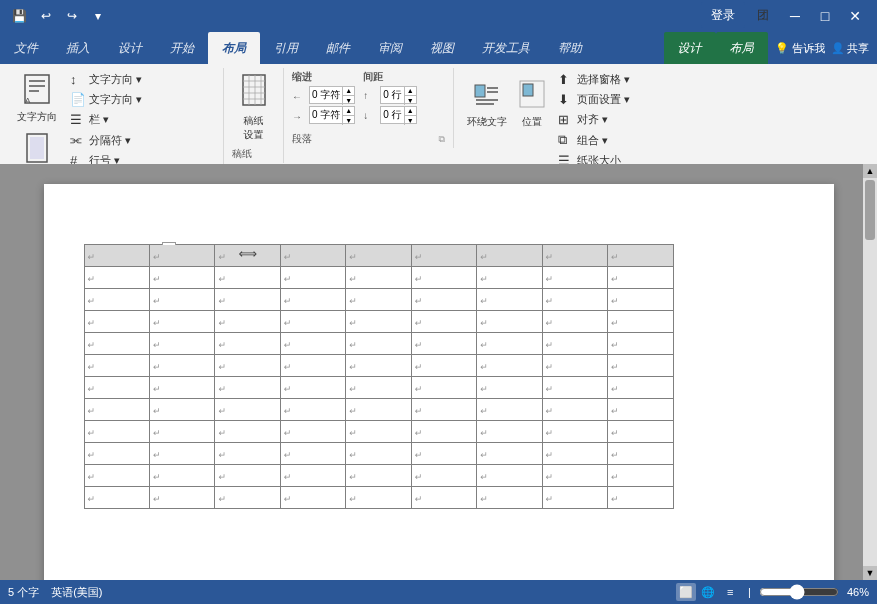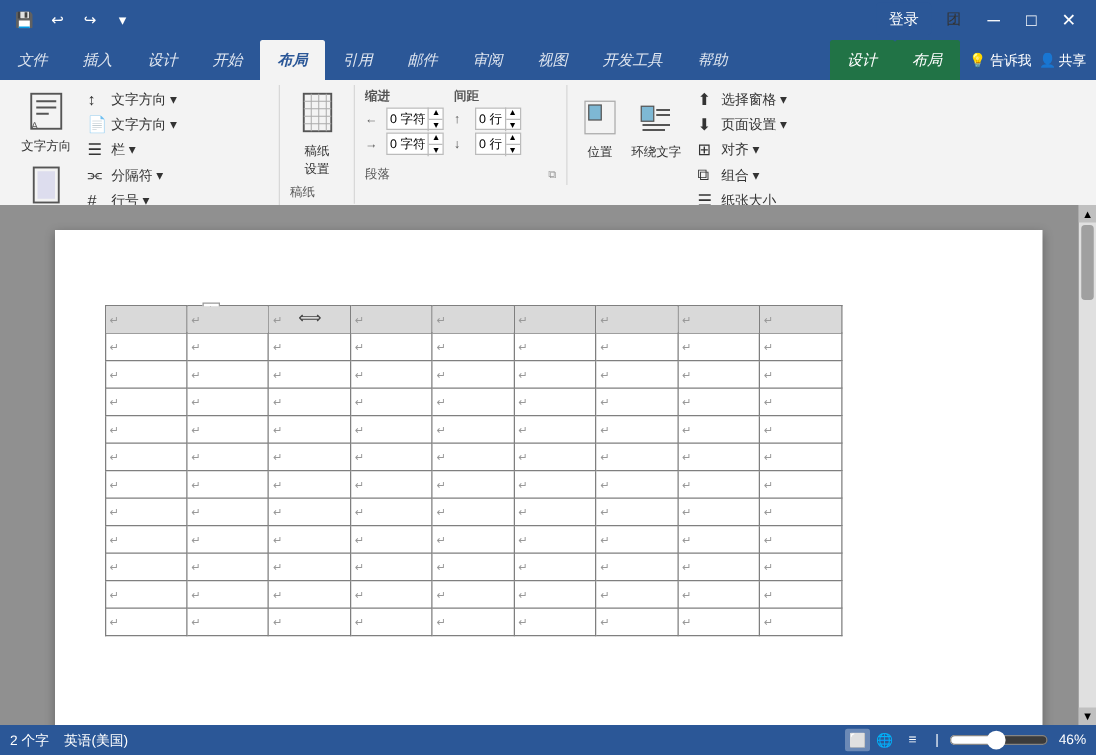--- a/index.html
+++ b/index.html
@@ -336,38 +336,38 @@
       </div>
     </div>
 
     <div class="ribbon-group" style="min-width:220px;">
       <div class="ribbon-group-content" style="display:flex;gap:4px;width:100%;">
 
         <div style="display:flex;gap:2px;">
           <div class="rb-btn" style="min-height:68px;">
             <div class="rb-btn-icon">
               <svg width="26" height="30" viewBox="0 0 26 30">
-                <rect x="1" y="1" width="24" height="26" fill="none" stroke="#aaa" stroke-width="1"></rect>
-                <rect x="4" y="4" width="10" height="12" fill="#7eb8d4" stroke="#555" stroke-width="1"></rect>
-              </svg>
-            </div>
-            <div class="rb-btn-label">位置</div>
-          </div>
-          <div class="rb-btn" style="min-height:68px;">
-            <div class="rb-btn-icon">
-              <svg width="26" height="30" viewBox="0 0 26 30">
                 <rect x="1" y="5" width="10" height="12" fill="#7eb8d4" stroke="#555" stroke-width="1"></rect>
                 <line x1="13" y1="8" x2="24" y2="8" stroke="#555" stroke-width="1.5"></line>
                 <line x1="13" y1="12" x2="24" y2="12" stroke="#555" stroke-width="1.5"></line>
                 <line x1="2" y1="20" x2="24" y2="20" stroke="#555" stroke-width="1.5"></line>
                 <line x1="2" y1="24" x2="20" y2="24" stroke="#555" stroke-width="1.5"></line>
               </svg>
             </div>
             <div class="rb-btn-label">环绕文字</div>
           </div>
+          <div class="rb-btn" style="min-height:68px;">
+            <div class="rb-btn-icon">
+              <svg width="26" height="30" viewBox="0 0 26 30">
+                <rect x="1" y="1" width="24" height="26" fill="none" stroke="#aaa" stroke-width="1"></rect>
+                <rect x="4" y="4" width="10" height="12" fill="#7eb8d4" stroke="#555" stroke-width="1"></rect>
+              </svg>
+            </div>
+            <div class="rb-btn-label">位置</div>
+          </div>
         </div>
 
         <div class="rb-col">
           <div class="rb-row-btn">
             <span class="icon">⬆</span>
             <span>选择窗格</span>
             <span>▾</span>
           </div>
           <div class="rb-row-btn">
             <span class="icon">⬇</span>
@@ -553,21 +553,21 @@
             <td><span style="font-size: 9px; color: rgb(153, 153, 153);">↵</span></td>
           </tr>
         </tbody>
     </table>
 
   </div>
 </div>
 
 <div class="status-bar">
   <div class="status-left">
-    <span>2 个字</span>
+    <span>5 个字</span>
     <span>英语(美国)</span>
   </div>
   <div class="status-right">
     <div class="view-btns">
       <div class="view-btn active" title="页面视图">⬜</div>
       <div class="view-btn" title="Web版式">🌐</div>
       <div class="view-btn" title="大纲视图">≡</div>
     </div>
     <span>|</span>
     <input type="range" class="zoom-slider" min="10" max="200" value="100" style="">

